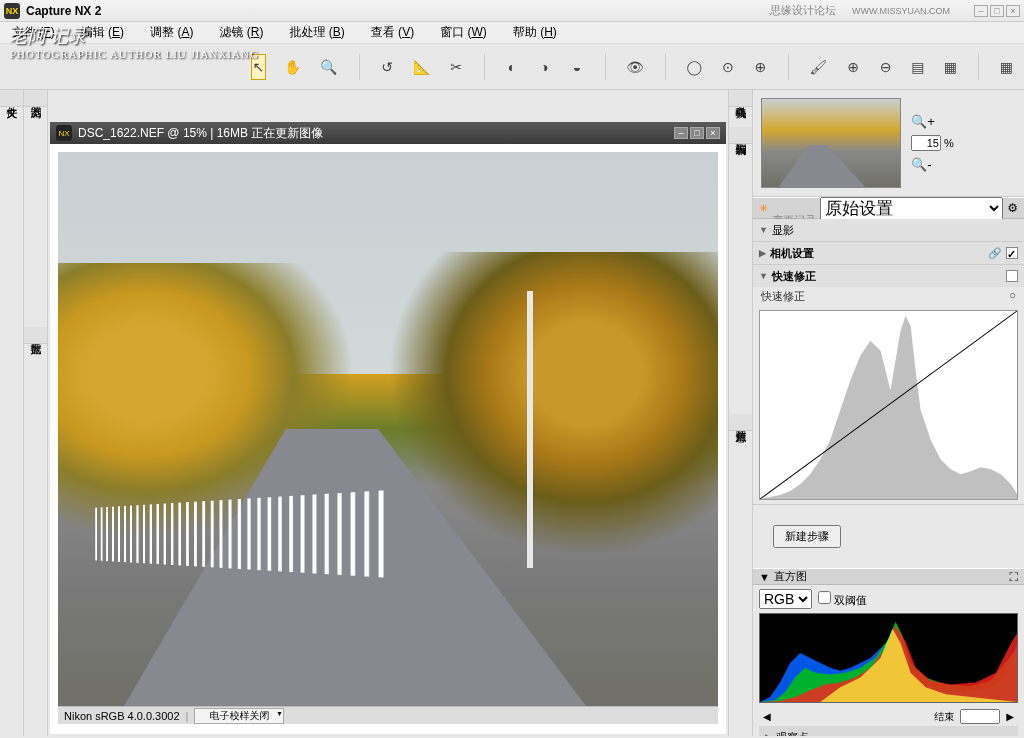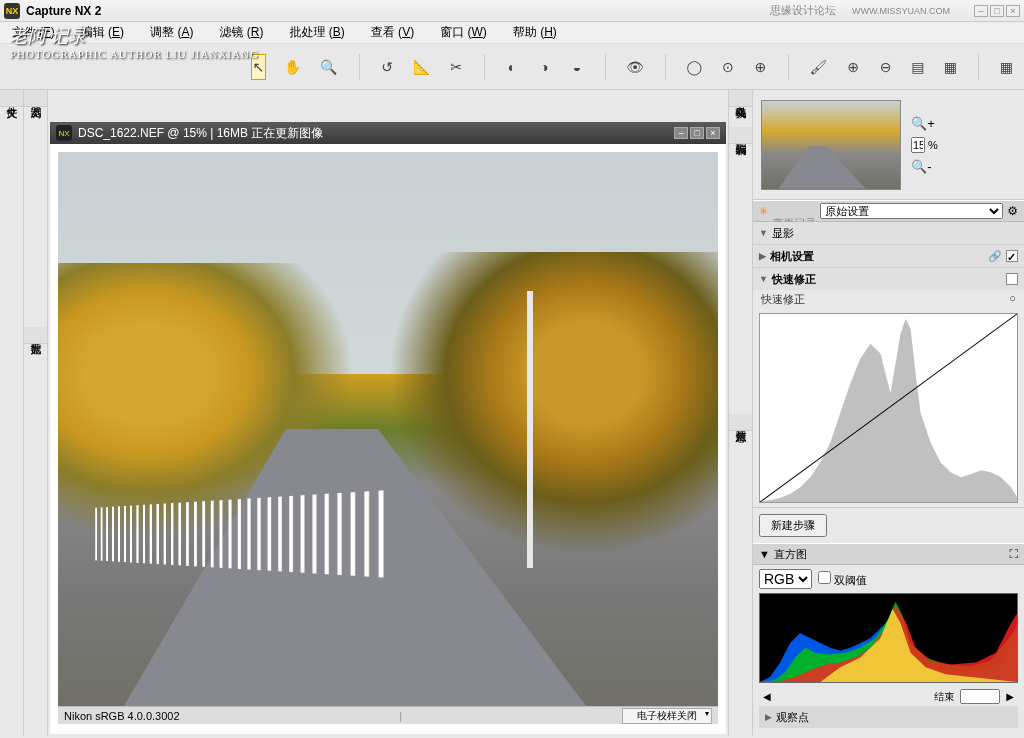--- a/index.html
+++ b/index.html
@@ -29,46 +29,46 @@
 .doc-title .wbtns { margin-left:auto; display:flex; gap:2px; }
 .doc-title .wbtn { width:14px; height:12px; background:#888; border:1px solid #aaa; font-size:9px; text-align:center; line-height:10px; color:#fff; }
 .image-viewport { flex:1; background:#fff; padding:8px; position:relative; }
 .photo { width:100%; height:calc(100% - 20px); background:linear-gradient(to bottom,#b8c4c8 0%,#c0ccc8 28%,#a8851a 32%,#d4a020 40%,#6b7d2a 50%,#888 60%,#787878 80%,#707068 100%); position:relative; overflow:hidden; }
 .photo .sky { position:absolute; top:0; left:0; right:0; height:40%; background:linear-gradient(#c8d0d4,#d0d8d8); }
 .photo .trees-l { position:absolute; top:20%; left:0; width:45%; height:50%; background:radial-gradient(ellipse at 30% 40%,#d4a830 20%,#c89820 35%,#8b7d2a 50%,transparent 70%); }
 .photo .trees-r { position:absolute; top:18%; right:0; width:50%; height:55%; background:radial-gradient(ellipse at 60% 40%,#c89828 20%,#a87818 35%,#6b5d1a 50%,transparent 70%); }
 .photo .road { position:absolute; bottom:0; left:10%; right:20%; height:50%; background:#888890; clip-path:polygon(35% 0%,55% 0%,100% 100%,0% 100%); }
 .photo .fence { position:absolute; bottom:25%; left:0; width:45%; height:12%; background:repeating-linear-gradient(90deg,#fff 0 3px,transparent 3px 9px); transform:perspective(200px) rotateY(-20deg); }
 .photo .pole { position:absolute; top:25%; right:28%; width:6px; height:50%; background:#e8e8e8; }
-.statusbar { height:18px; background:#ddd; font-size:11px; display:flex; align-items:center; padding:0 6px; gap:6px; border-top:1px solid #bbb;justify-content:space-between; }
+.statusbar { height:18px; background:#ddd; font-size:11px; display:flex; align-items:center; padding:0 6px; gap:6px; border-top:1px solid #bbb; }
 .statusbar .sep { color:#999; }
 .statusbar .dd { border:1px solid #aaa; background:#f4f4f4; padding:0 14px 0 14px; font-size:10px; position:relative; }
 .statusbar .dd::after { content:"▾"; position:absolute; right:2px; font-size:8px; }
 .caption { position:absolute; bottom:30px; left:60px; right:20px; font-size:26px; font-weight:bold; color:#ffcc00; text-shadow:2px 2px 3px #000; z-index:10; }
 .rightpanel { width:296px; background:#e8e8e8; border-left:1px solid #ccc; display:flex; }
 .rightdock { width:24px; display:flex; flex-direction:column; border-right:1px solid #ccc; }
 .rcontent { flex:1; display:flex; flex-direction:column; overflow:hidden; }
 .birdseye { height:110px; padding:8px; display:flex; align-items:center; gap:10px; border-bottom:1px solid #ccc; }
 .thumb { width:140px; height:90px; border:1px solid #888; background:linear-gradient(to bottom,#c8d0d4 0%,#d4a830 35%,#888 60%,#707068 100%); position:relative; }
 .thumb::before { content:""; position:absolute; bottom:0; left:12%; right:25%; height:48%; background:#888890; clip-path:polygon(35% 0%,55% 0%,100% 100%,0% 100%); }
 .zoombox { display:flex; flex-direction:column; gap:6px; font-size:11px; }
 .zoombox .zbtn { font-size:13px; cursor:pointer; }
-.zoombox input { width:14px; font-size:11px; text-align:right; }
+.zoombox input { width:30px; font-size:11px; text-align:right; }
 .panelhdr { height:22px; background:#d4d4d4; border-top:1px solid #fff; border-bottom:1px solid #bbb; display:flex; align-items:center; padding:0 6px; font-size:11px; gap:4px; }
 .panelhdr .gear { margin-left:auto; font-size:12px; cursor:pointer; }
-.panelhdr select { font-size:11px; flex:1; }
+.panelhdr select { font-size:17px; flex:1; }
 .section { border-bottom:1px solid #ccc; }
 .sechdr { height:22px; background:#e0e0e0; display:flex; align-items:center; padding:0 6px; font-size:11px; cursor:pointer; }
 .sechdr .tri { margin-right:4px; font-size:9px; color:#666; }
 .sechdr.bold { font-weight:bold; }
 .sechdr .ricons { margin-left:auto; display:flex; gap:4px; align-items:center; }
 .sechdr .ricons .chk { width:12px; height:12px; border:1px solid #888; background:#fff; }
 .histogram { background:#fff; margin:4px 6px; height:190px; border:1px solid #999; position:relative; }
 .histogram svg { width:100%; height:100%; }
-.newstep { margin:6px; }
+.newstep { margin:20px; }
 .newstep button { font-size:11px; padding:2px 10px; }
 .histpanel { padding:4px 6px; }
 .histpanel .ctrls { display:flex; align-items:center; gap:6px; font-size:11px; margin-bottom:4px; }
 .histpanel select { font-size:14px; }
 .rgbhist { height:90px; background:#000; border:1px solid #666; position:relative; margin-bottom:4px; }
 .rgbhist svg { width:100%; height:100%; }
 .bottombar { display:flex; align-items:center; gap:6px; font-size:10px; padding:2px 4px; }
 .bottombar input { width:40px; font-size:10px; }
 .smalllabel { font-size:11px; padding:2px 8px; color:#333; }
 </style>

